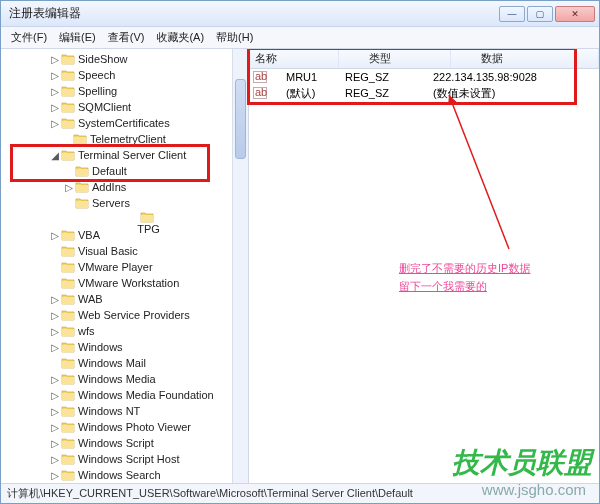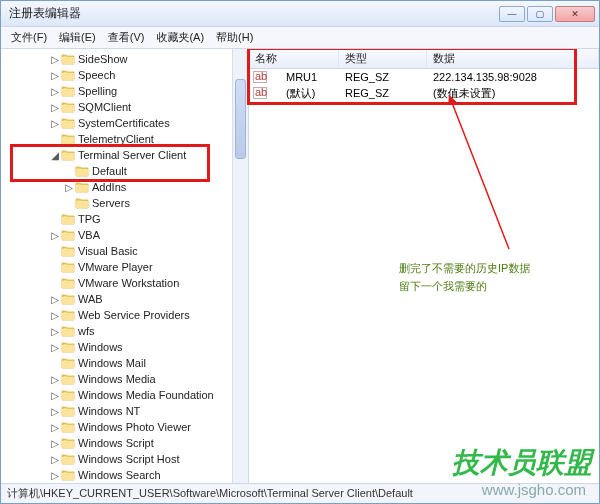--- a/index.html
+++ b/index.html
@@ -14,33 +14,33 @@
 .menuitem { padding: 2px 6px; color: #222; cursor:pointer; }
 .content { flex: 1; display: flex; overflow: hidden; }
 .tree { width: 248px; background: #fff; border-right: 1px solid #cfd7e6; overflow-y: auto; padding: 2px 0 2px 0; }
 .tree-row { display: flex; align-items: center; height: 16px; padding-left: 0; white-space: nowrap; cursor:pointer; }
 .tree-row .expander { width: 12px; text-align: center; color: #5a5a5a; font-size: 10px; display: inline-block; }
 .folder-icon { width: 14px; height: 12px; margin-right: 3px; display: inline-flex; }
 .folder-icon svg { width: 14px; height: 12px; }
 .tree-row .label { color: #222; }
 .redbox1 { position: absolute; border: 3px solid #e01a1a; pointer-events: none; }
 .right { flex: 1; background: #fff; display: flex; flex-direction: column; position: relative; }
-.list-header { height: 20px; background: linear-gradient(#f8faff,#e9eff9); border-bottom: 1px solid #cfd7e6; display: flex; align-items: center; }
+.list-header { height: 20px; background: linear-gradient(#f8faff,#e9eff9); border-bottom: 1px solid #cfd7e6; display: flex; align-items: center; gap: 24px; }
 .col { padding: 0 6px; color: #222; border-right: 1px solid #e0e6f2; height: 100%; display: flex; align-items: center; }
 .col.name { width: 90px; }
 .col.type { width: 88px; }
 .col.data { flex: 1; }
 .list-body { flex: 1; position: relative; }
 .row { display: flex; height: 16px; align-items: center; }
 .row .rname { width: 90px; padding-left: 4px; display: flex; align-items: center; gap: 19px; }
 .row .rtype { width: 88px; padding-left: 6px; }
 .row .rdata { flex: 1; padding-left: 6px; }
 .string-icon { width: 14px; height: 12px; display:inline-flex; }
 .string-icon svg { width:14px; height:12px; }
-.annotation { position: absolute; color: #4d7c0f; font-size: 13px; line-height: 18px; }
+.annotation { position: absolute; color: #ec4899; font-size: 13px; line-height: 18px; text-decoration: underline; }
 .arrow { position: absolute; pointer-events:none; }
 .statusbar { height: 20px; background: #f2f5fb; border-top: 1px solid #cfd7e6; display: flex; align-items: center; padding-left: 6px; color: #333; font-size: 11px; }
 .scrollbar-v { position: absolute; right: 0; top: 0; bottom: 0; width: 16px; background: #eef2fa; border-left:1px solid #d6ddeb; }
 .scrollbar-v .thumb { position:absolute; left:2px; right:2px; top:30px; height:80px; background: linear-gradient(#d1ddf3,#b8cbea); border-radius:3px; border:1px solid #9fb5d9; }
 .watermark { position:absolute; right:8px; bottom:22px; font-size:28px; font-weight:700; color:#33b84a; font-style:italic; text-shadow:0 1px 0 #fff; pointer-events:none; }
 .watermark-sub { position:absolute; right:14px; bottom:6px; font-size:15px; color:#8aa; pointer-events:none; }
 </style>
 </head>
 <body>
 
@@ -109,21 +109,21 @@
         <div class="tree-row" style="padding-left: 48px;">
           <span class="expander">▷</span>
           <span class="folder-icon">
             <svg viewBox="0 0 14 12">
               <path d="M1 2h4l1 1h7v8H1z" fill="#f7d56a" stroke="#bf9a2a" stroke-width="0.6"></path>
               <path d="M1 4h12v7H1z" fill="#fbe49a"></path>
             </svg>
           </span>
           <span class="label">SystemCertificates</span>
         </div>
-        <div class="tree-row" style="padding-left: 48px;">
+        <div class="tree-row" style="padding-left: 60px;">
           <span class="expander"></span>
           <span class="folder-icon">
             <svg viewBox="0 0 14 12">
               <path d="M1 2h4l1 1h7v8H1z" fill="#f7d56a" stroke="#bf9a2a" stroke-width="0.6"></path>
               <path d="M1 4h12v7H1z" fill="#fbe49a"></path>
             </svg>
           </span>
           <span class="label">TelemetryClient</span>
         </div>
         <div class="tree-row" style="padding-left: 48px;">
@@ -159,21 +159,21 @@
         <div class="tree-row" style="padding-left: 62px;">
           <span class="expander"></span>
           <span class="folder-icon">
             <svg viewBox="0 0 14 12">
               <path d="M1 2h4l1 1h7v8H1z" fill="#f7d56a" stroke="#bf9a2a" stroke-width="0.6"></path>
               <path d="M1 4h12v7H1z" fill="#fbe49a"></path>
             </svg>
           </span>
           <span class="label">Servers</span>
         </div>
-        <div class="tree-row" style="padding-left: 48px;">
+        <div class="tree-row" style="padding-left: 48px; flex-direction: column;">
           <span class="expander"></span>
           <span class="folder-icon">
             <svg viewBox="0 0 14 12">
               <path d="M1 2h4l1 1h7v8H1z" fill="#f7d56a" stroke="#bf9a2a" stroke-width="0.6"></path>
               <path d="M1 4h12v7H1z" fill="#fbe49a"></path>
             </svg>
           </span>
           <span class="label">TPG</span>
         </div>
         <div class="tree-row" style="padding-left: 48px;">

